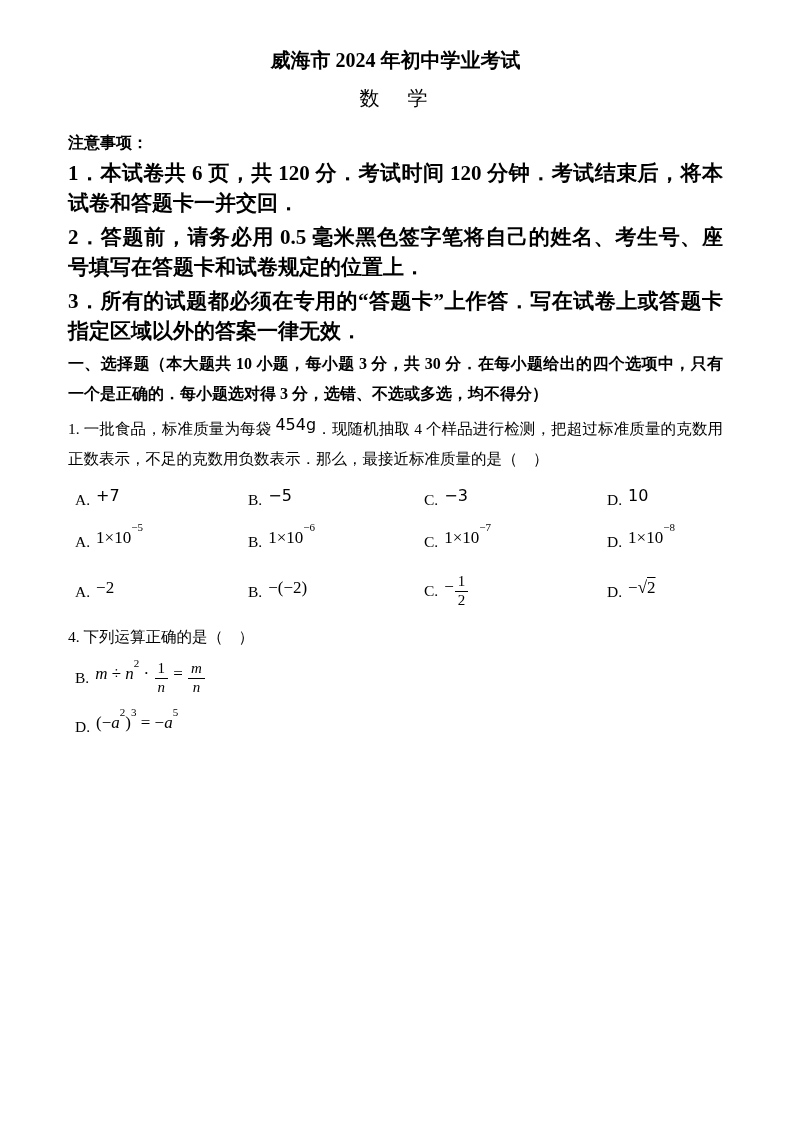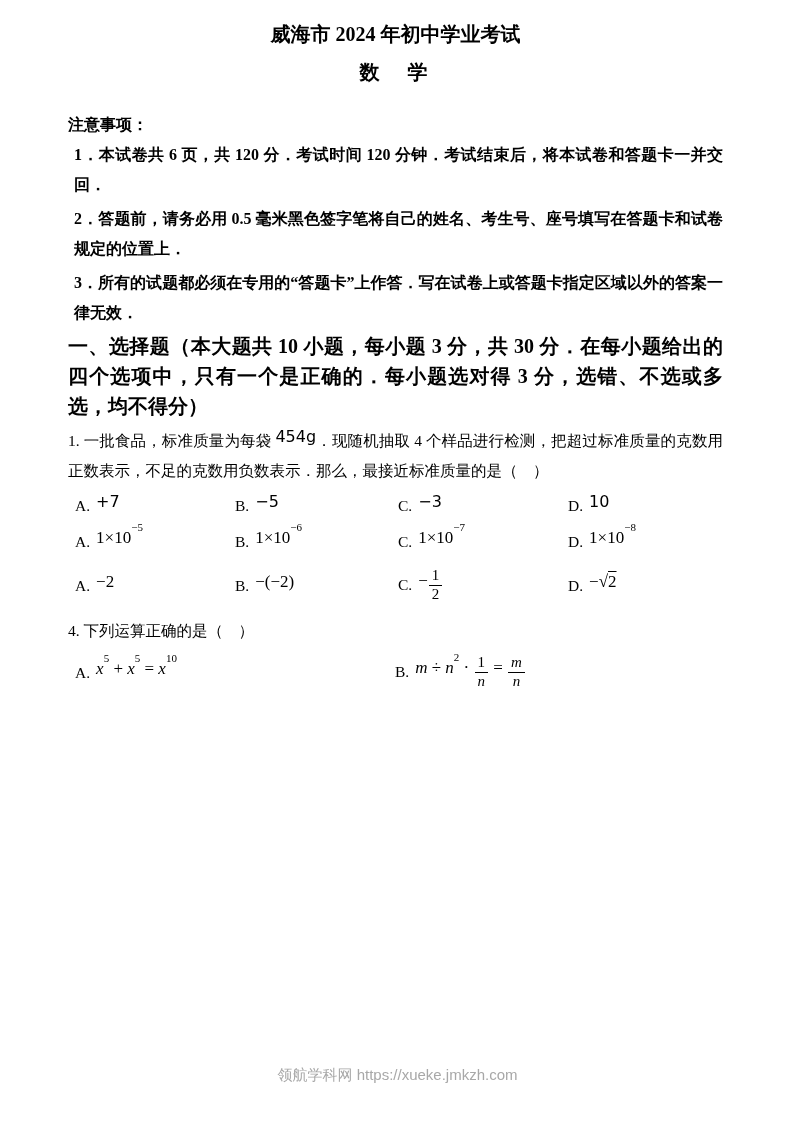--- a/index.html
+++ b/index.html
@@ -1,32 +1,32 @@
 <!DOCTYPE html>
 <html><head>
 <meta charset="utf-8">
 <style>
   * { margin:0; padding:0; box-sizing:border-box; }
   html,body { background:#ffffff; }
   .page {
     width:795px; height:1125px; position:relative; overflow:hidden;
     background:#ffffff; color:#000;
     font-family:"Liberation Serif", serif;
-    padding:20px 72px 0 68px;
+    padding:46px 72px 0 68px;
   }
   .title { text-align:center; font-size:20px; font-weight:bold; line-height:28px; }
-  .subject { text-align:center; font-size:20px; font-weight:bold; line-height:28px; margin-top:10px; letter-spacing:4px; }
-  .notice-heading { font-weight:bold; font-size:16px; line-height:22px; margin-top:28px; }
-  .notice-item { font-weight:bold; font-size:16px; line-height:30px; text-align:justify; margin-top:4px;margin-left:6px; }
-  .section-heading { font-weight:bold; font-size:20px; line-height:30px; text-align:justify; margin-top:3px; }
+  .subject { text-align:center; font-size:20px; font-weight:normal; line-height:28px; margin-top:10px; letter-spacing:4px; }
+  .notice-heading { font-weight:bold; font-size:16px; line-height:22px; margin-top:20px; }
+  .notice-item { font-weight:bold; font-size:21px; line-height:30px; text-align:justify; margin-top:4px; }
+  .section-heading { font-weight:bold; font-size:16px; line-height:30px; text-align:justify; margin-top:3px; }
   .question { font-size:15.5px; line-height:30px; text-align:justify; margin-top:5px; }
   .options-row {
     display:grid; grid-template-columns:160px 163px 170px 1fr;
-    padding-left:7px; margin-top:1px; align-items:center;
-    font-size:15.5px; min-height:36px;
+    padding-left:7px; margin-top:7px; align-items:center;
+    font-size:15.5px; min-height:36px;gap:13px;
   }
   .options-row2 {
     display:grid; grid-template-columns:320px 1fr;
     padding-left:7px; margin-top:6px; align-items:center;
     font-size:15.5px; min-height:42px;
   }
   .opt-label { margin-right:6px; }
   .math { display:inline-block; position:relative; top:-4px; font-size:17px; white-space:nowrap; }
   .math-sans { font-family:"DejaVu Sans", sans-serif; font-size:16px; }
   .math sup { font-size:11px; position:relative; top:-5px; line-height:0; }
@@ -80,27 +80,26 @@
     <span class="opt"><span class="opt-label">B.</span><span class="math"><span>−(−2)</span></span></span>
     <span class="opt"><span class="opt-label">C.</span><span class="math"><span>−</span><span class="frac">
             <span class="num">1</span>
             <span class="den">2</span>
           </span></span></span>
     <span class="opt"><span class="opt-label">D.</span><span class="math"><span>−</span><span class="sqrt"><span>√</span><span class="rad-body">2</span></span></span></span>
   </div>
 
   <p class="question">4. 下列运算正确的是（　）</p>
   <div class="options-row2">
-    <span class="opt"><span class="opt-label">A.</span><span class="math"><span class="mi">x</span><sup>5</sup><span> + </span><span class="mi">x</span><sup>5</sup><span> = </span><span class="mi">x</span><sup>10</sup></span></span>
     <span class="opt"><span class="opt-label">B.</span><span class="math"><span class="mi">m</span><span> ÷ </span><span class="mi">n</span><sup>2</sup><span> · </span><span class="frac">
             <span class="num">1</span>
             <span class="den mi">n</span>
           </span><span> = </span><span class="frac">
             <span class="num mi">m</span>
             <span class="den mi">n</span>
           </span></span></span>
   </div>
   <div class="options-row2">
+    <span class="opt"><span class="opt-label">D.</span><span class="math"><span>(−</span><span class="mi">a</span><sup>2</sup><span>)</span><sup>3</sup><span> = −</span><span class="mi">a</span><sup>5</sup></span></span>
   </div>
 
-  <div class="watermark">领航学科网 https://xueke.jmkzh.com</div>
 
 </div>
 
 </body></html>

